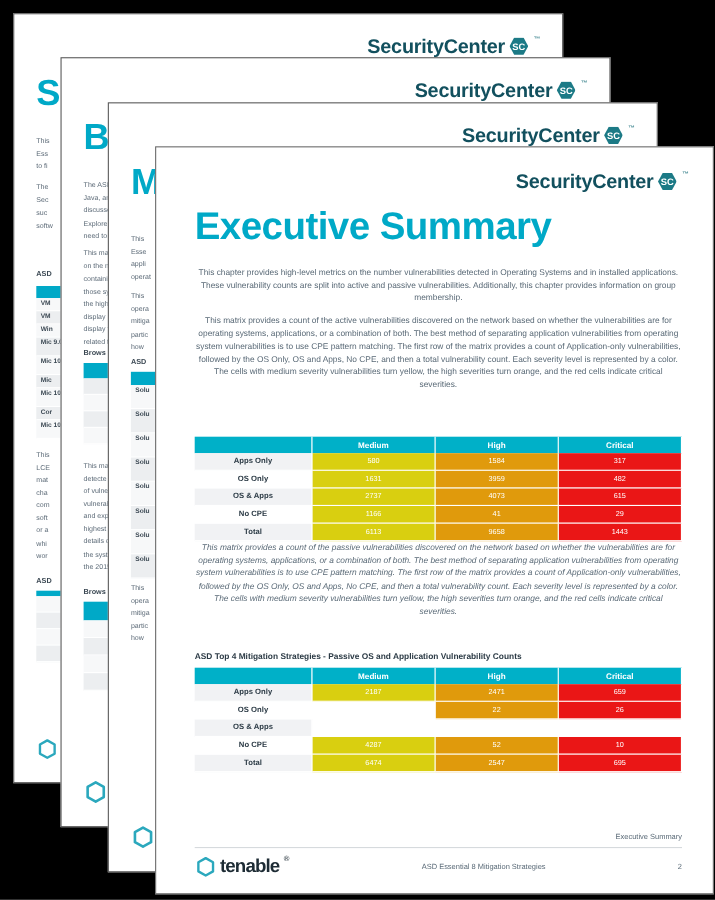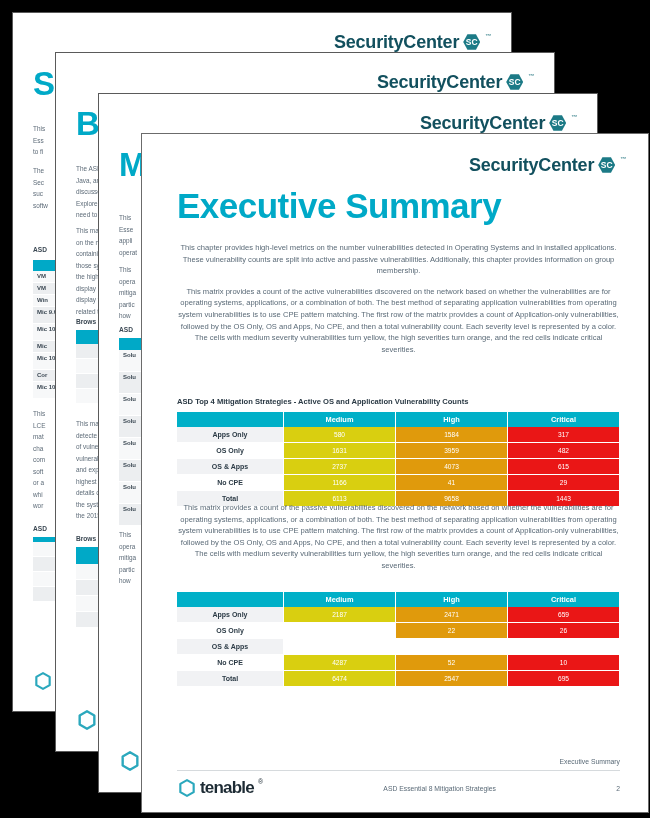--- a/index.html
+++ b/index.html
@@ -309,21 +309,20 @@
     </div>
 
     <div class="chapter-title fp-title">Executive Summary</div>
 
     <div class="fp-body" style="top:108px;">
       <p class="fp-para">This chapter provides high-level metrics on the number vulnerabilities detected in Operating Systems and in installed applications. These vulnerability counts are split into active and passive vulnerabilities. Additionally, this chapter provides information on group membership.</p>
       <p class="fp-para">This matrix provides a count of the active vulnerabilities discovered on the network based on whether the vulnerabilities are for operating systems, applications, or a combination of both. The best method of separating application vulnerabilities from operating system vulnerabilities is to use CPE pattern matching. The first row of the matrix provides a count of Application-only vulnerabilities, followed by the OS Only, OS and Apps, No CPE, and then a total vulnerability count. Each severity level is represented by a color. The cells with medium severity vulnerabilities turn yellow, the high severities turn orange, and the red cells indicate critical severities.</p>
     </div>
 
     <div class="fp-body" style="top:263px;">
-      <div class="tbl-caption">ASD Top 4 Mitigation Strategies - Active OS and Application Vulnerability Counts</div>
       <table class="vtbl">
         <thead>
           <tr>
             <th class="lbl"></th>
             <th>Medium</th>
             <th>High</th>
             <th>Critical</th>
           </tr>
         </thead>
         <tbody>
@@ -354,25 +353,26 @@
           <tr class="even">
             <td class="lbl">Total</td>
             <td class="med">6113</td>
             <td class="high">9658</td>
             <td class="crit">1443</td>
           </tr>
         </tbody>
       </table>
     </div>
 
-    <div class="fp-body" style="top:368px;">
+    <div class="fp-body" style="top:358px;font-style:italic;">
       <p class="fp-para">This matrix provides a count of the passive vulnerabilities discovered on the network based on whether the vulnerabilities are for operating systems, applications, or a combination of both. The best method of separating application vulnerabilities from operating system vulnerabilities is to use CPE pattern matching. The first row of the matrix provides a count of Application-only vulnerabilities, followed by the OS Only, OS and Apps, No CPE, and then a total vulnerability count. Each severity level is represented by a color. The cells with medium severity vulnerabilities turn yellow, the high severities turn orange, and the red cells indicate critical severities.</p>
     </div>
 
     <div class="fp-body" style="top:458px;">
+      <div class="tbl-caption">ASD Top 4 Mitigation Strategies - Passive OS and Application Vulnerability Counts</div>
       <table class="vtbl">
         <thead>
           <tr>
             <th class="lbl"></th>
             <th>Medium</th>
             <th>High</th>
             <th>Critical</th>
           </tr>
         </thead>
         <tbody>

